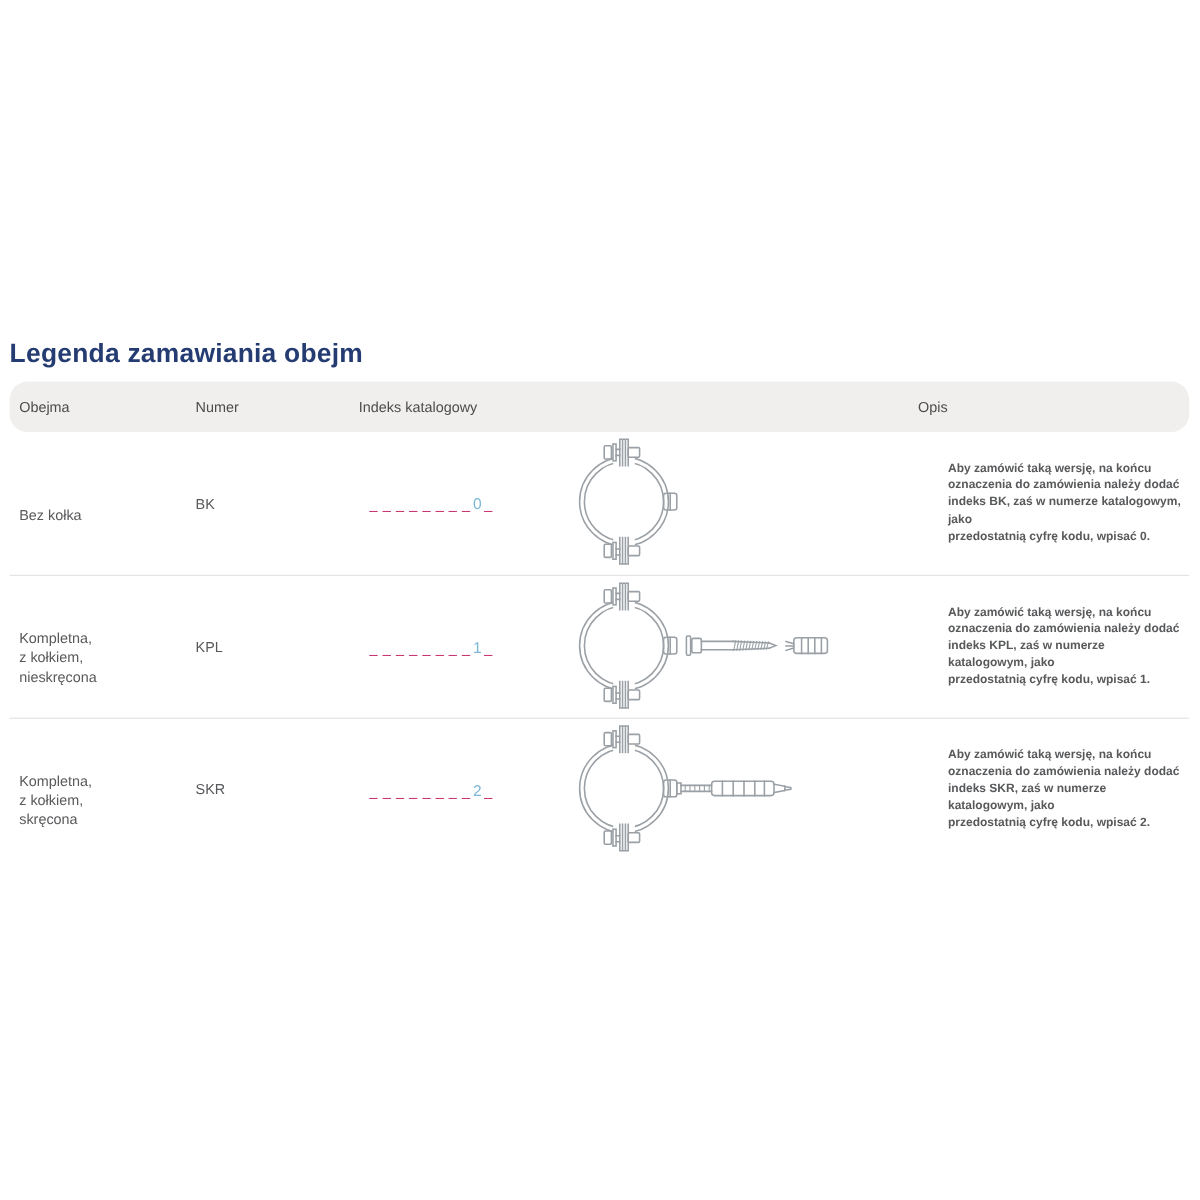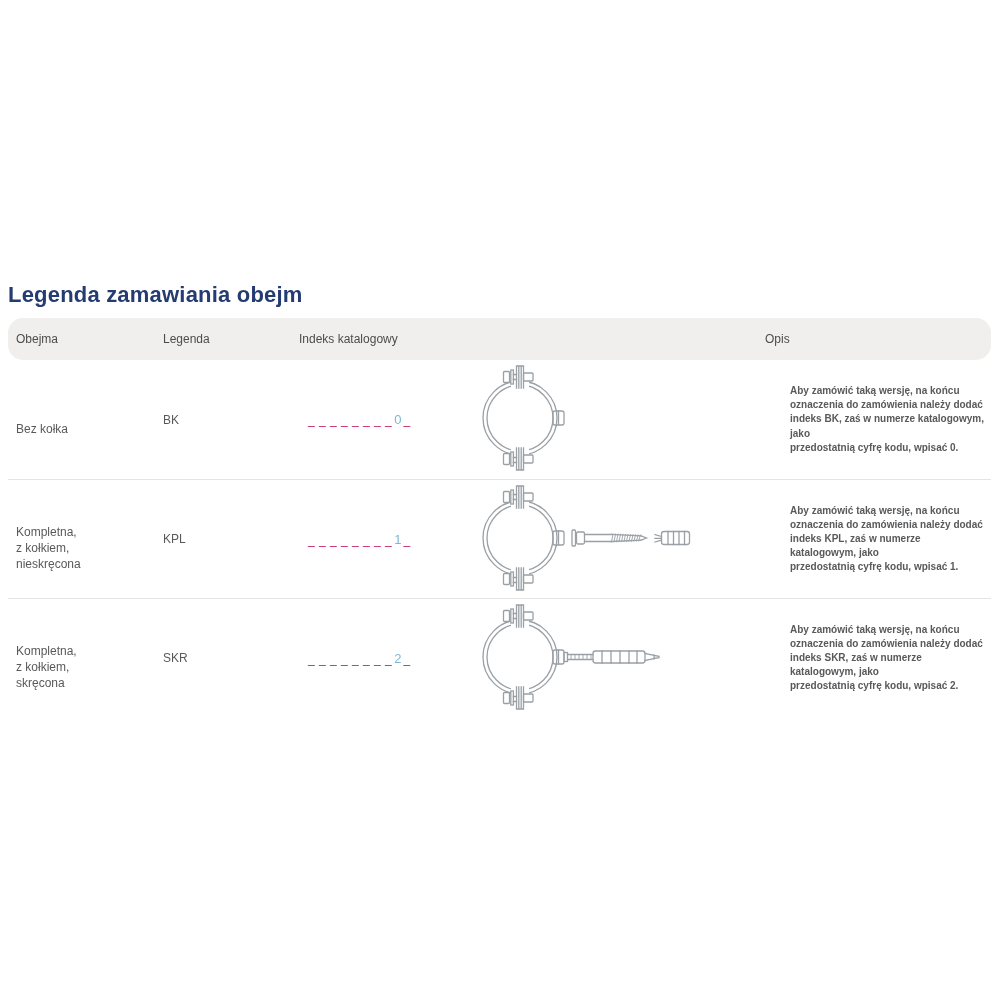--- a/index.html
+++ b/index.html
@@ -46,21 +46,21 @@
 
 <div class="page">
   <div class="wrap">
 
     <h1 class="title">Legenda zamawiania obejm</h1>
 
     <div class="table">
 
       <div class="thead">
         <div class="th c1">Obejma</div>
-        <div class="th c2">Legenda</div>
+        <div class="th c2">Numer</div>
         <div class="th c3">Indeks katalogowy</div>
         <div class="th c4"></div>
         <div class="th c5">Opis</div>
       </div>
 
       <div class="row">
         <div class="td c1 obejma">Bez kołka</div>
         <div class="td c2">BK</div>
         <div class="td c3 catalog"><span class="dashes">_ _ _ _ _ _ _ _</span><span class="digit">0</span><span class="dashes">_</span></div>
         <div class="td c4 img">

